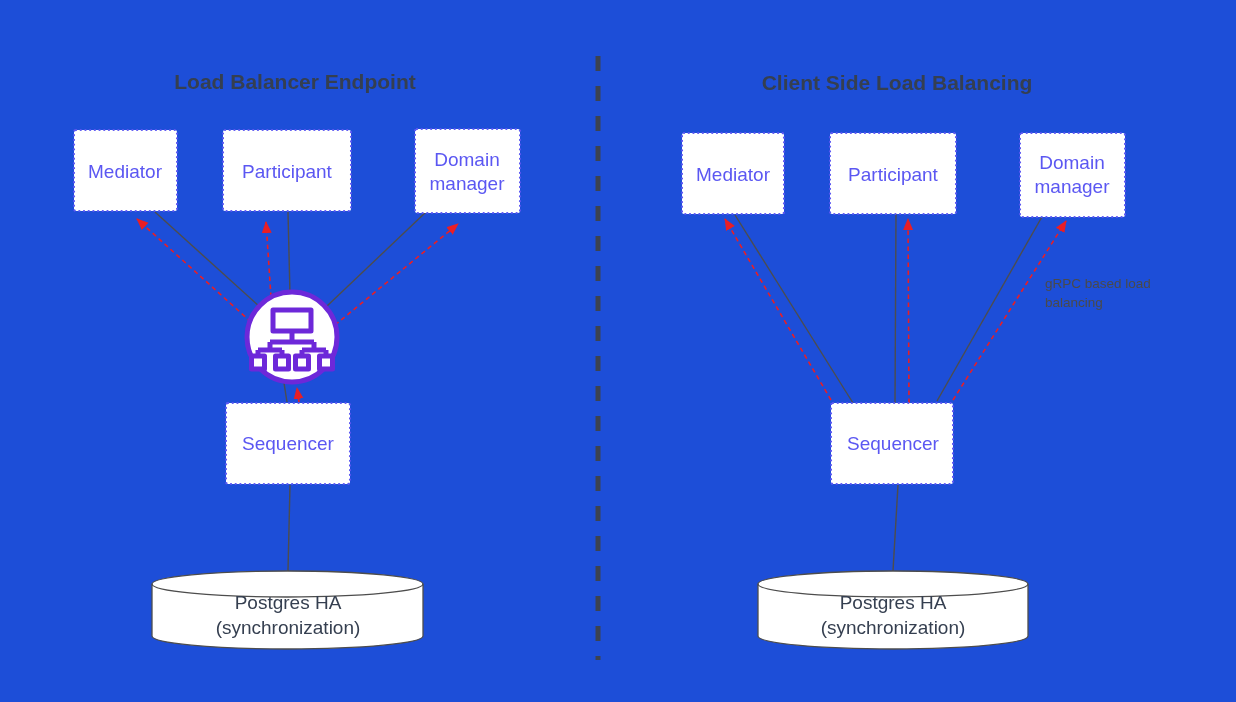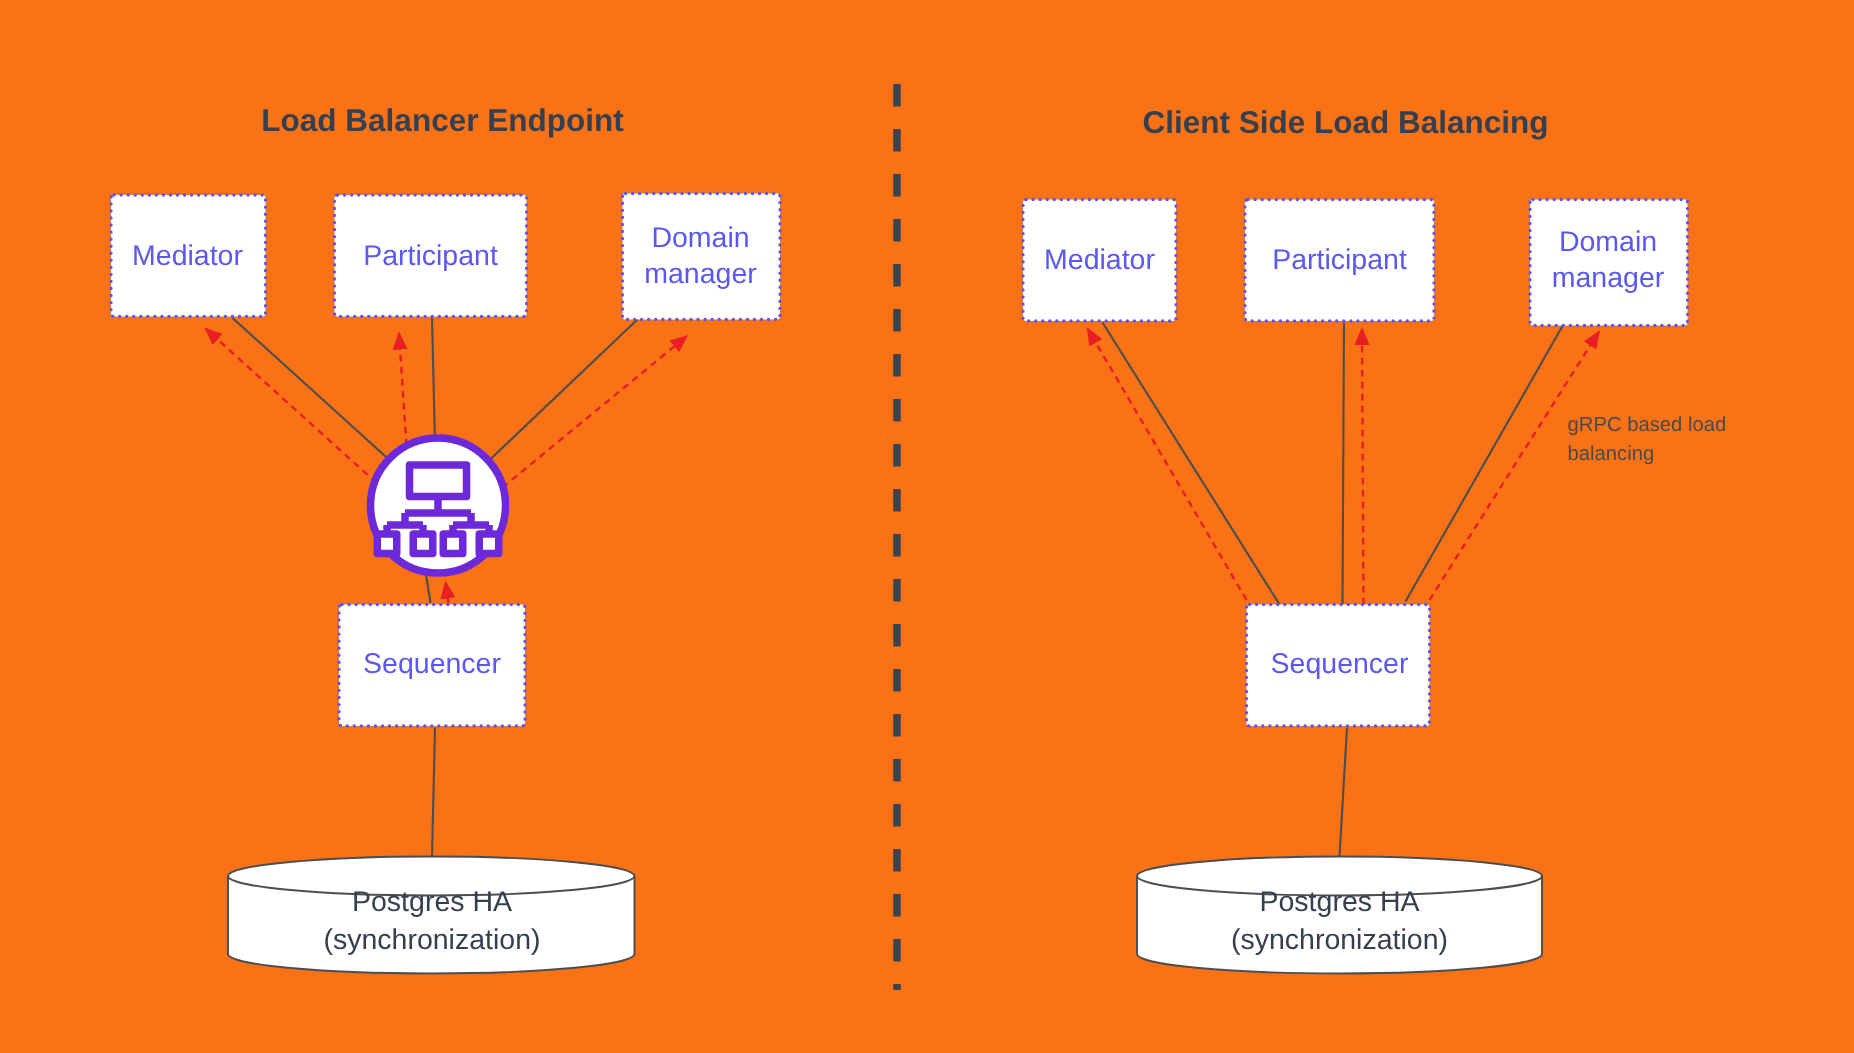--- a/index.html
+++ b/index.html
@@ -5,21 +5,21 @@
   html, body {
     margin: 0;
     padding: 0;
     background: #ffffff;
     font-family: "Liberation Sans", sans-serif;
   }
   #stage {
     position: relative;
     width: 1236px;
     height: 702px;
-    background: #f97316;
+    background: #1d4ed8;
     overflow: hidden;
   }
   svg { display: block; }
 
   .node-box {
     fill: #ffffff;
     stroke: #5b57f2;
     stroke-width: 2.2;
     stroke-dasharray: 0.1 4.6;
     stroke-linecap: round;

